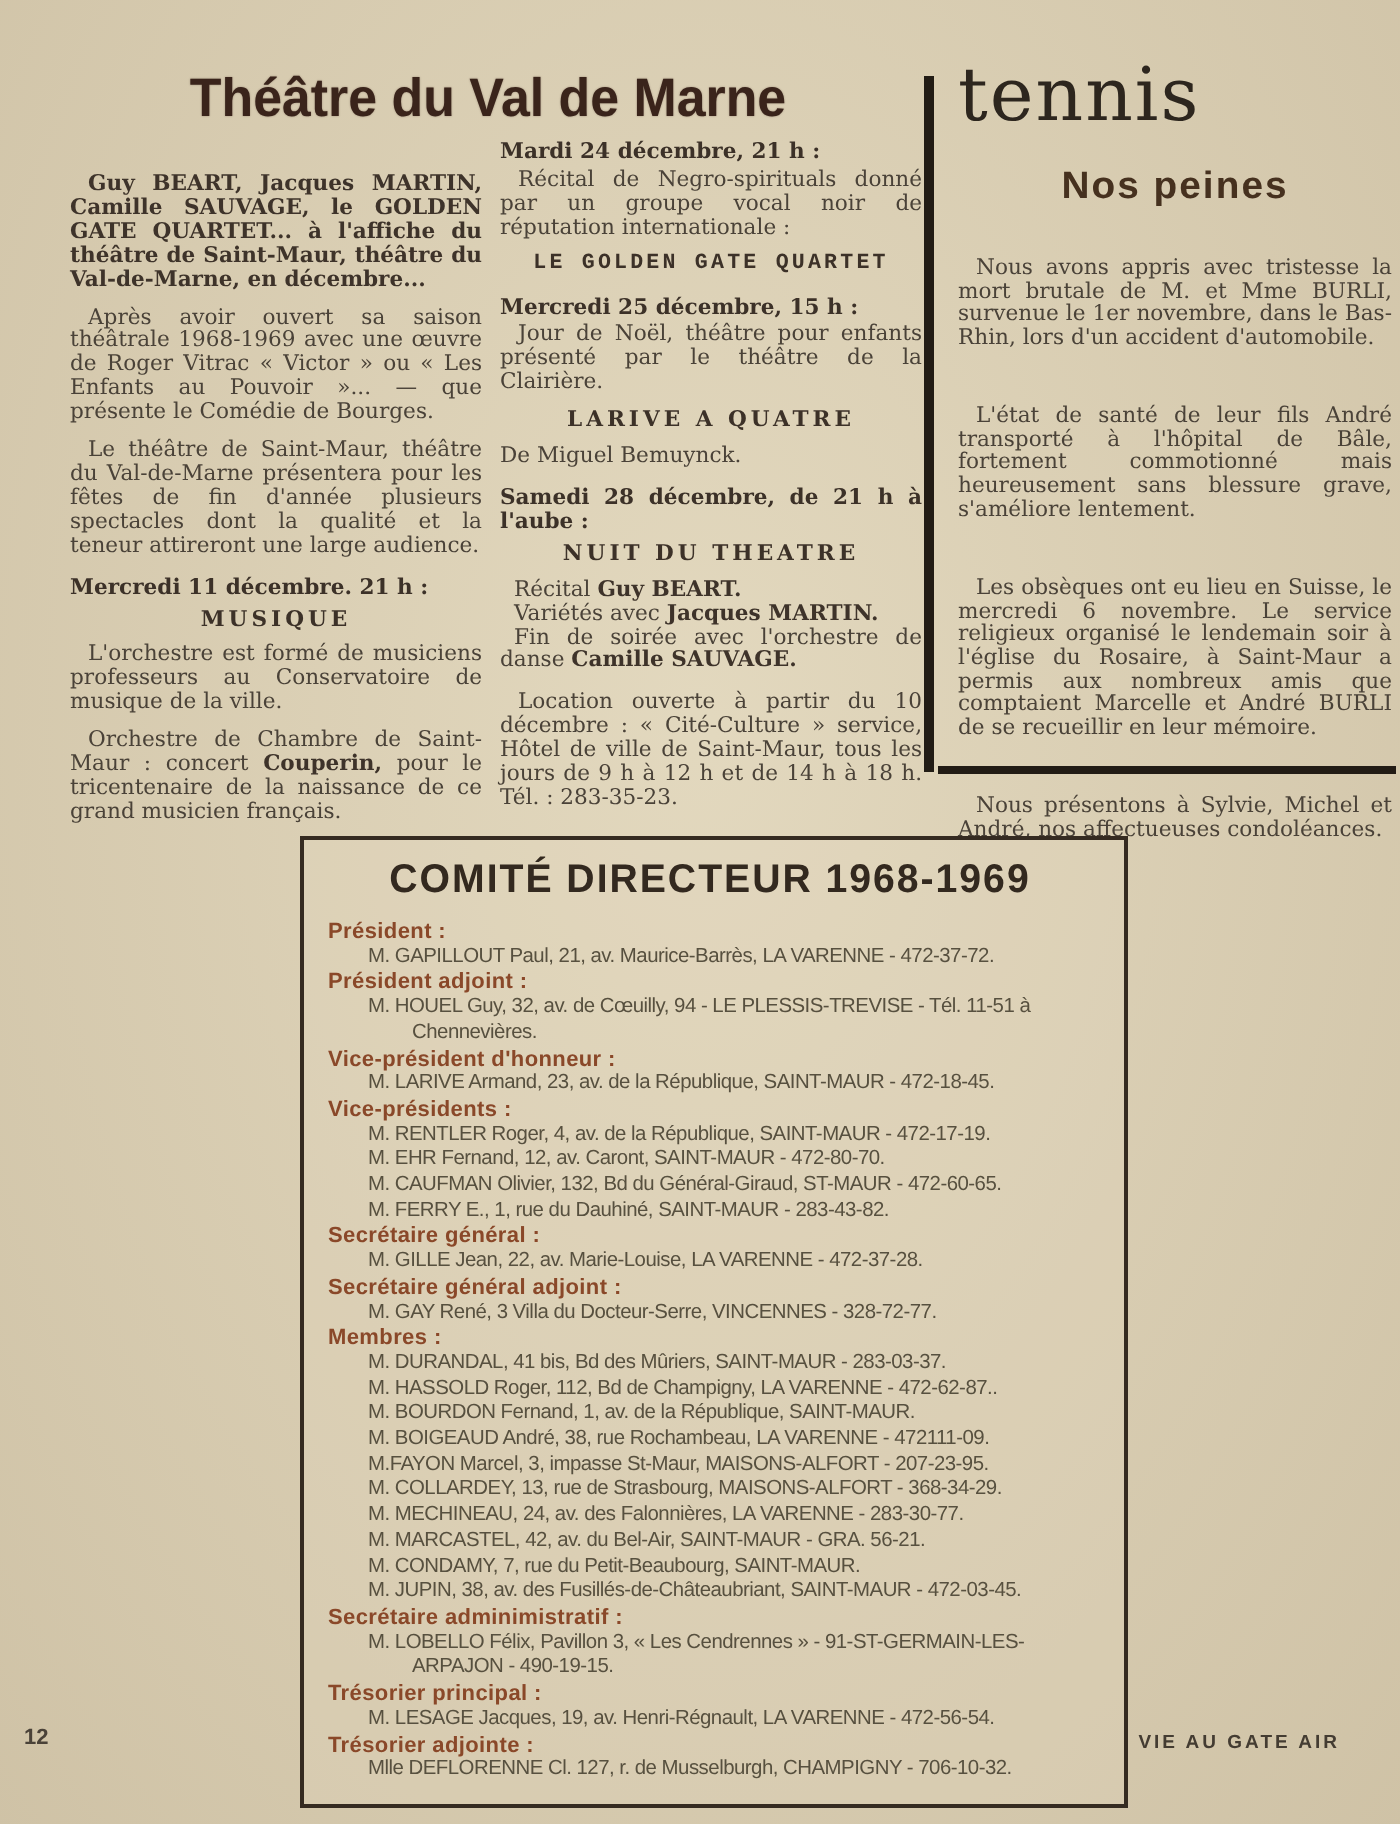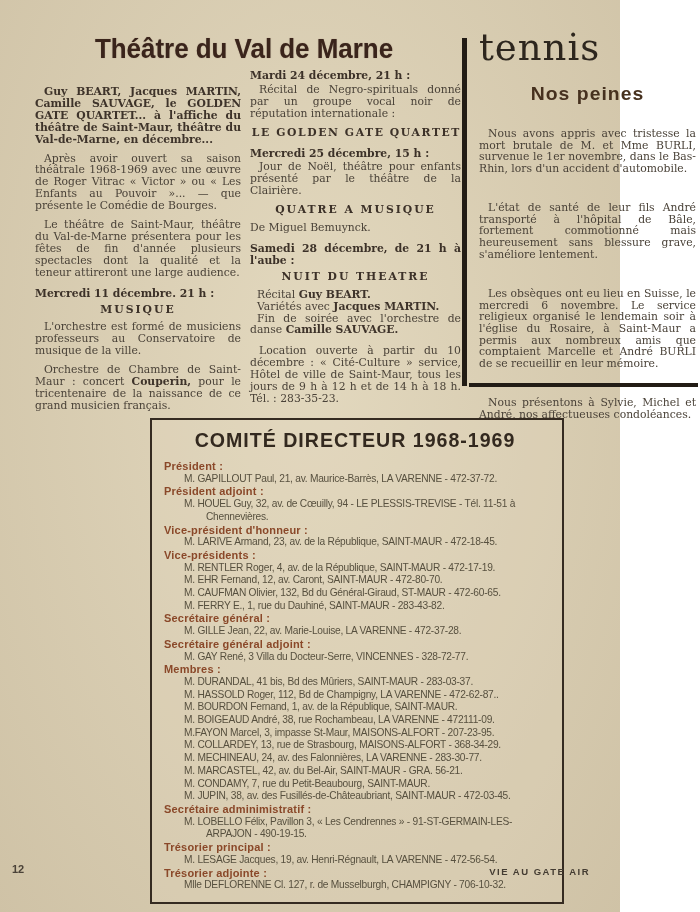--- a/index.html
+++ b/index.html
@@ -1,18 +1,18 @@
 <!DOCTYPE html>
 <html><head>
 <meta charset="utf-8">
 <style>
   html,body{margin:0;padding:0;}
   body{width:700px;height:912px;overflow:hidden;}
   .page{
-    position:relative;width:620px;height:912px;
+    position:relative;width:700px;height:912px;
     background:#d9cdb1;
     background-image:radial-gradient(ellipse at 50% 40%, rgba(255,250,230,0.25), rgba(120,100,70,0.10));
     font-family:"DejaVu Serif", serif;
     color:#4a4238;
   }
   
   .main-title{
     position:absolute;left:28px;top:34px;width:432px;
     text-align:center;
     font-family:"Liberation Sans", sans-serif;
@@ -26,21 +26,21 @@
   .col-left{left:35px;top:86px;width:206px;}
   .col-mid{left:250px;top:70px;width:211px;}
   .col p{margin:0 0 7px 0;text-indent:9px;}
   .col p.noindent{text-indent:0;}
   .col .bold{font-weight:bold;color:#3e332a;}
   .date-head{font-weight:bold;color:#3c3128;text-indent:0 !important;margin:9px 0 2px 0 !important;}
   .event-title{
     font-weight:bold;color:#3c3128;text-align:center;text-indent:0 !important;
     letter-spacing:2px;margin:4px 0 6px 0 !important;
   }
-  .event-title.wide{text-align:right;letter-spacing:1.6px;margin-left:4px;}
+  .event-title.wide{text-align:center;letter-spacing:1.6px;margin-left:4px;font-family:Liberation Mono, monospace;}
   .cast-line{margin:0 !important;text-indent:7px !important;}
   
   .vbar{position:absolute;left:462px;top:38px;width:5px;height:348px;background:#221c15;}
   .hbar{position:absolute;left:469px;top:383px;width:229px;height:4px;background:#221c15;}
   .col-right{left:479px;top:28px;width:217px;}
   .tennis-head{
     font-family:"DejaVu Serif", serif;font-size:37px;line-height:40px;
     color:#2d261e;letter-spacing:1px;text-align:left;margin:0 0 20px 0;font-weight:normal;
   }
   .nos-peines{
@@ -97,21 +97,21 @@
     <p>L'orchestre est formé de musiciens professeurs au Conservatoire de musique de la ville.</p>
     <p><span>Orchestre de Chambre de Saint-Maur : concert </span><span class="bold">Couperin,</span><span> pour le tricentenaire de la naissance de ce grand musicien français.</span></p>
   </div>
 
   <div class="col col-mid">
     <p class="date-head" style="margin-top:0 !important;">Mardi 24 décembre, 21 h :</p>
     <p>Récital de Negro-spirituals donné par un groupe vocal noir de réputation internationale :</p>
     <p class="event-title wide">LE GOLDEN GATE QUARTET</p>
     <p class="date-head">Mercredi 25 décembre, 15 h :</p>
     <p>Jour de Noël, théâtre pour enfants présenté par le théâtre de la Clairière.</p>
-    <p class="event-title">QUATRE A MUSIQUE</p>
+    <p class="event-title">LARIVE A QUATRE</p>
     <p class="noindent">De Miguel Bemuynck.</p>
     <p class="date-head">Samedi 28 décembre, de 21 h à l'aube :</p>
     <p class="event-title">NUIT DU THEATRE</p>
     <p class="cast-line"><span>Récital </span><span class="bold">Guy BEART.</span></p>
     <p class="cast-line"><span>Variétés avec </span><span class="bold">Jacques MARTIN.</span></p>
     <p class="cast-line" style="margin-bottom:9px !important;"><span>Fin de soirée avec l'orchestre de danse </span><span class="bold">Camille SAUVAGE.</span></p>
     <p>Location ouverte à partir du 10 décembre : « Cité-Culture » service, Hôtel de ville de Saint-Maur, tous les jours de 9 h à 12 h et de 14 h à 18 h. Tél. : 283-35-23.</p>
   </div>
 
   <div class="vbar"></div>

